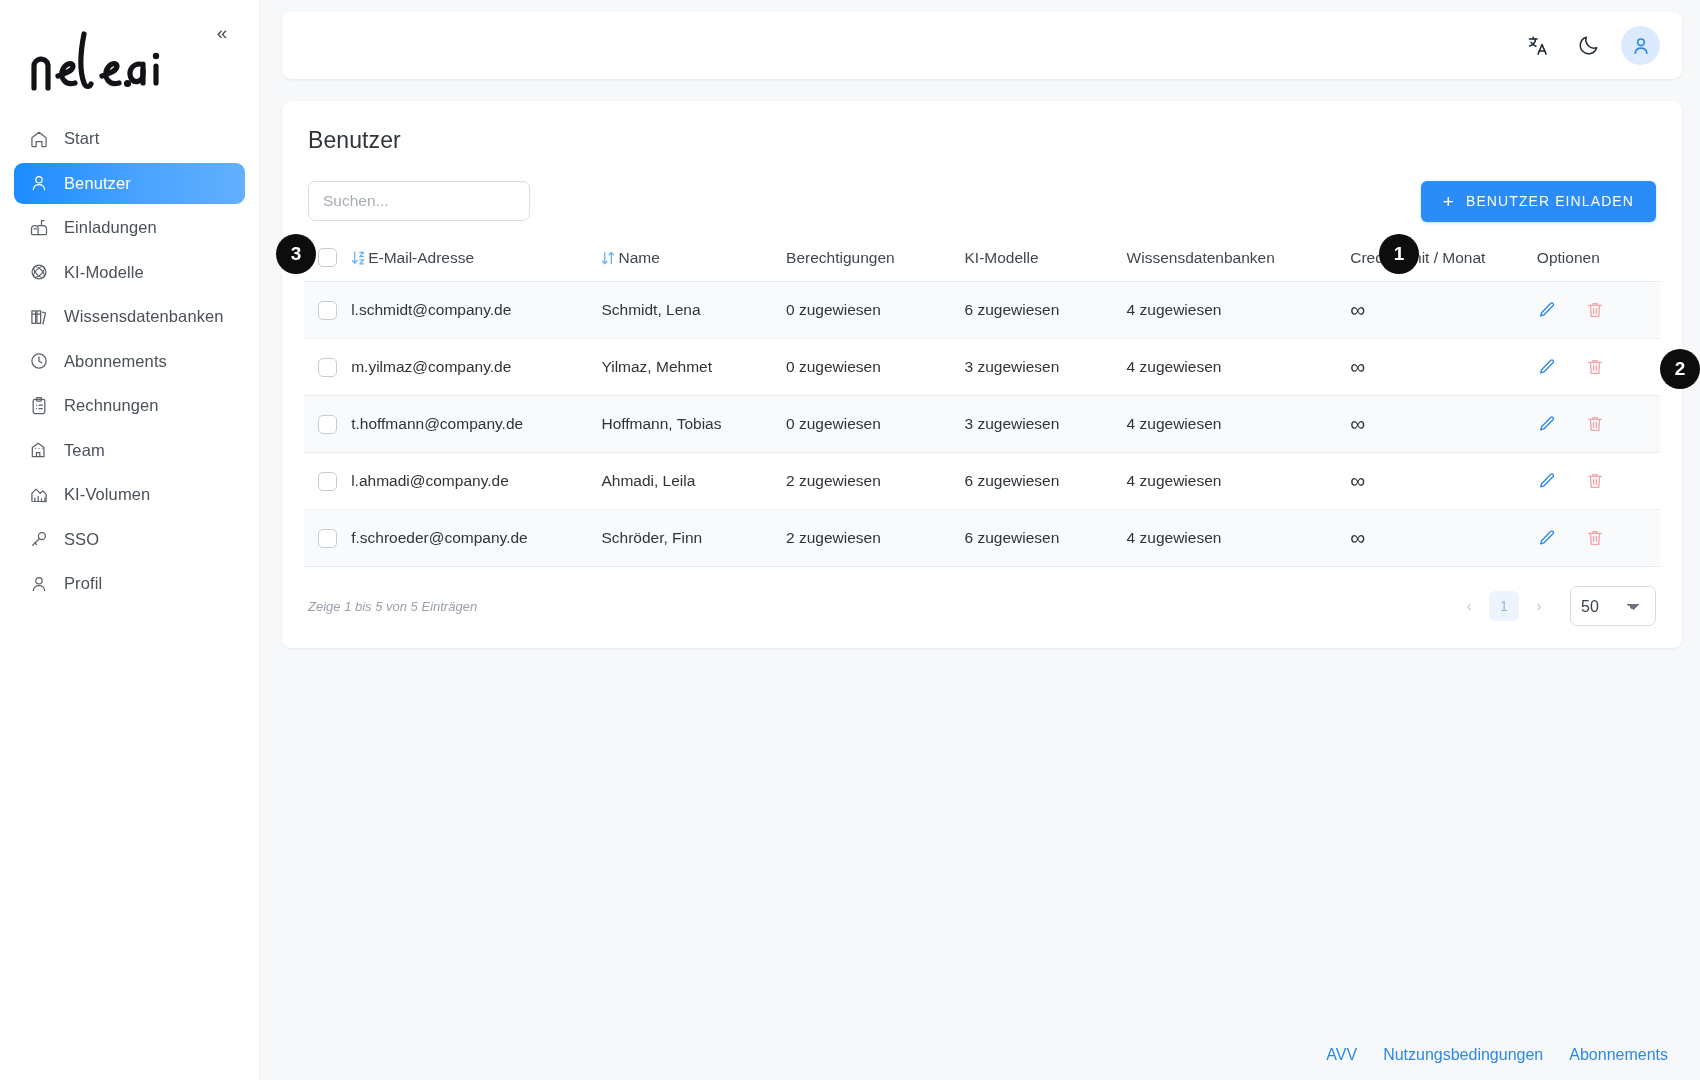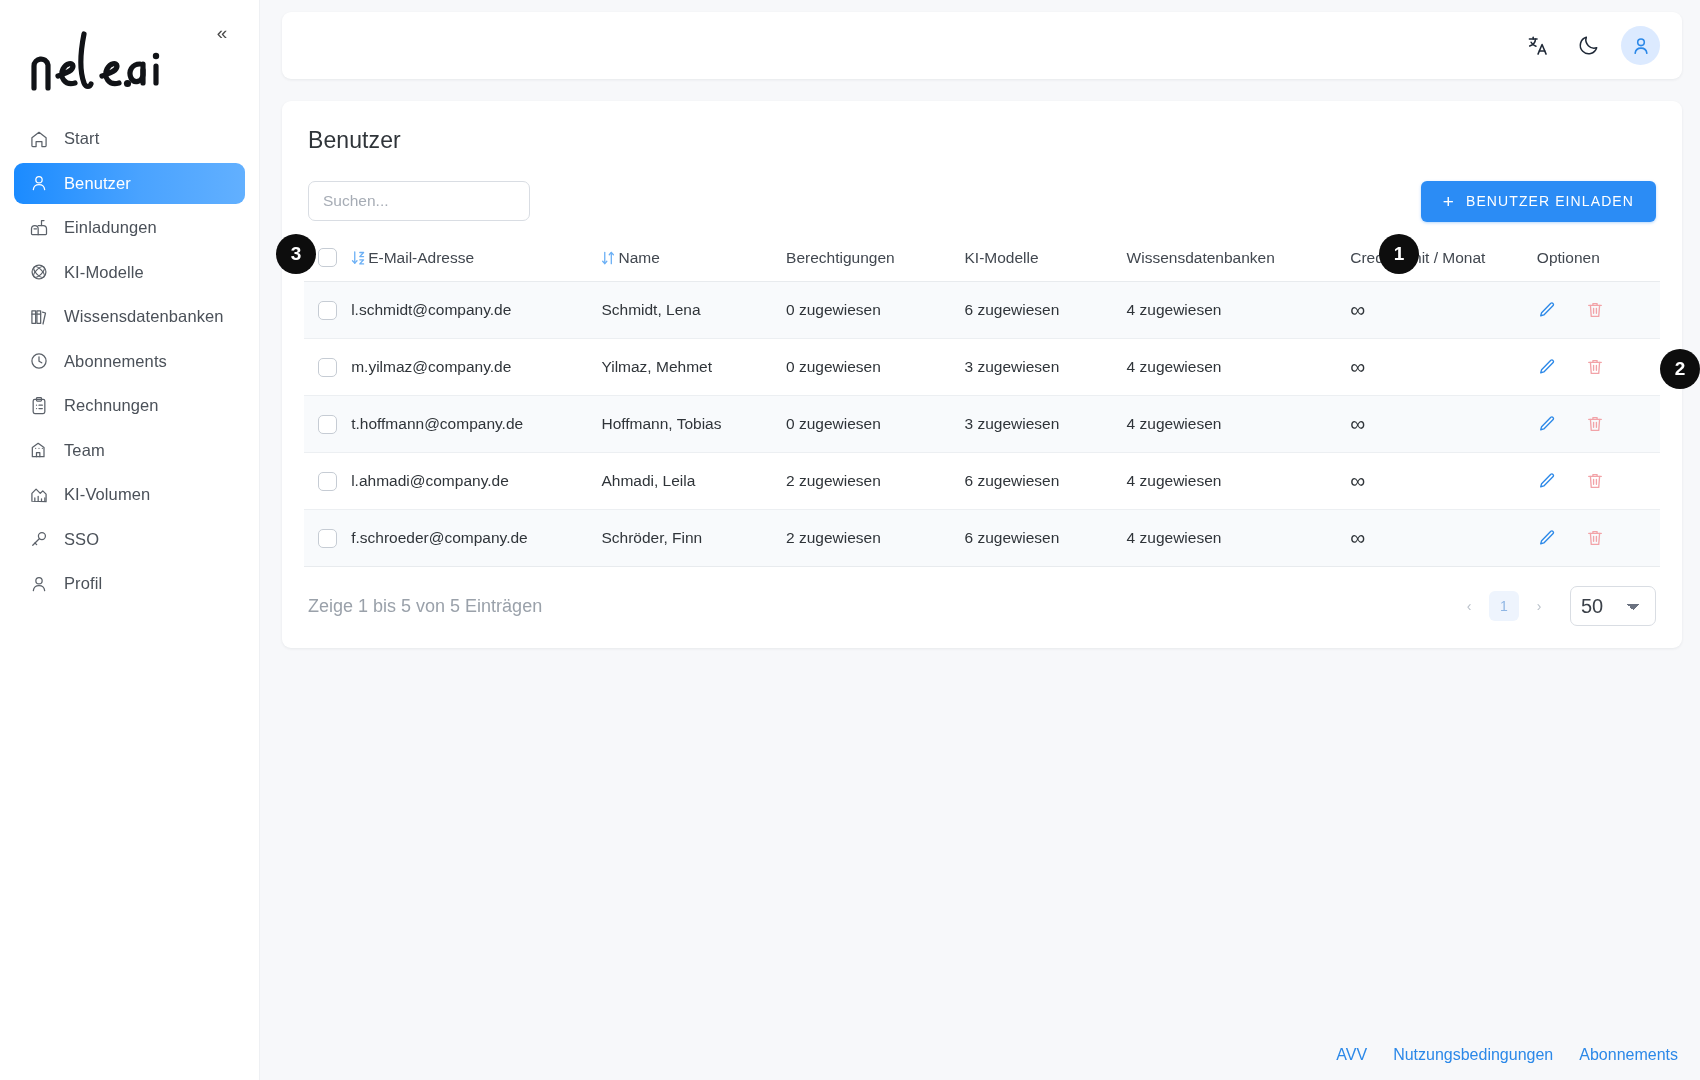--- a/index.html
+++ b/index.html
@@ -171,45 +171,45 @@
   .act { cursor: pointer; display: inline-flex; }
   .act svg { width: 20px; height: 20px; fill: none; stroke-width: 1.6; stroke-linecap: round; stroke-linejoin: round; }
   .act.edit svg { stroke: #2b88e8; }
   .act.del  svg { stroke: #f2a3a8; }
 
   
   .card-foot {
     display: flex; align-items: center; justify-content: space-between;
     padding: 19px 4px 22px 4px;
   }
-  .foot-info { font-size: 18px; color: #9aa1aa; }
+  .foot-info { font-size: 13px; color: #9aa1aa; font-style: italic; }
   .foot-right { display: flex; align-items: center; gap: 16px; }
   .pager { display: flex; align-items: center; gap: 5px; }
   .pg {
     min-width: 30px; height: 30px; border-radius: 6px;
     display: flex; align-items: center; justify-content: center;
     font-size: 14px; color: #b9c0c9; cursor: pointer; padding: 0 9px;
   }
   .pg.current { background: #eef4fd; color: #8fb6e4; }
   .per-page {
     width: 86px; height: 40px;
     border: 1px solid #d9dde3; border-radius: 7px;
-    background: #fff; color: #3b4149; font-size: 20px;
+    background: #fff; color: #3b4149; font-size: 16px;
     padding: 0 10px; outline: none; cursor: pointer;
     font-family: "Liberation Sans", sans-serif;
     appearance: none;
     background-image: linear-gradient(45deg, transparent 50%, #6b7280 50%), linear-gradient(135deg, #6b7280 50%, transparent 50%);
     background-position: calc(100% - 22px) 17px, calc(100% - 16px) 17px;
     background-size: 6px 6px, 6px 6px;
     background-repeat: no-repeat;
   }
 
   
   .page-foot {
-    position: absolute; right: 22px; bottom: 16px;
+    position: absolute; right: 32px; bottom: 16px;
     display: flex; gap: 26px;
   }
   .page-foot a { color: #2b88e8; font-size: 16px; text-decoration: none; cursor: pointer; }
 </style>
 </head>
 <body>
 
 <div class="app">
 
   <aside class="sidebar">

